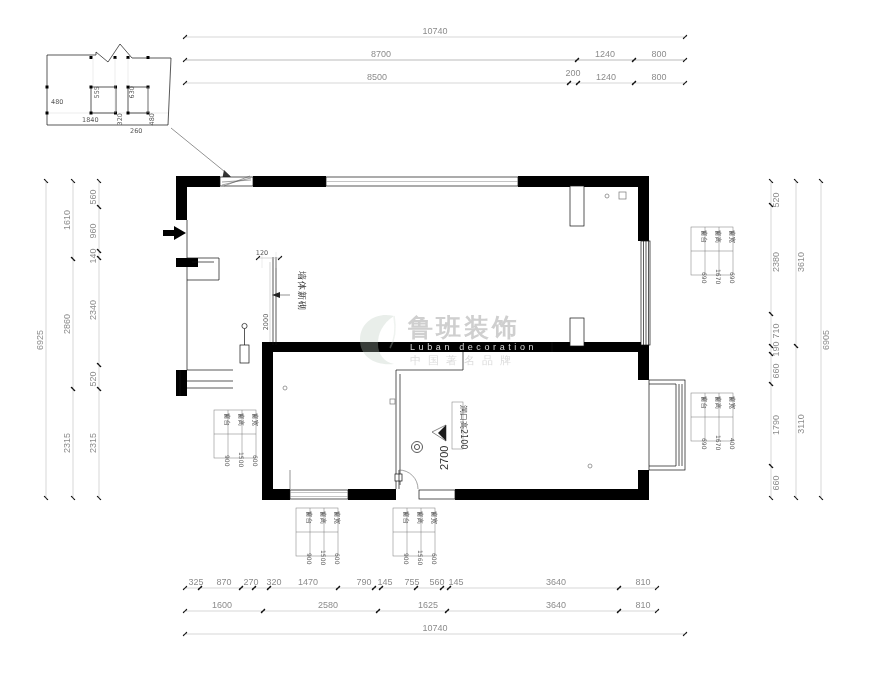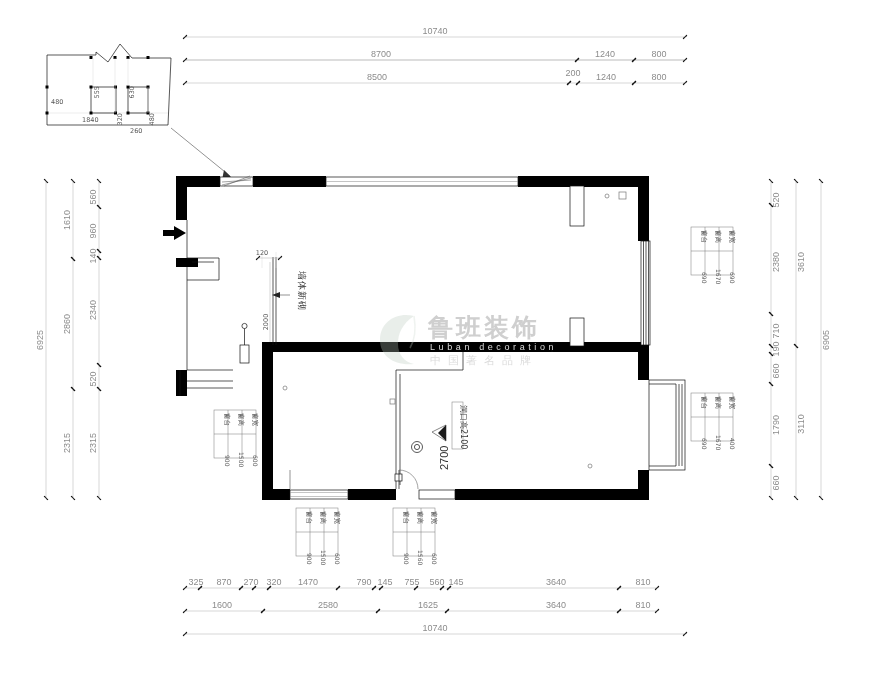--- a/index.html
+++ b/index.html
@@ -16,21 +16,21 @@
   .wallfill{fill:#000;}
   .thinline{stroke:#4a4a4a;stroke-width:.6;fill:none;}
   .lbl-box{stroke:#777;stroke-width:.5;fill:#fff;}
   .wm{position:absolute;pointer-events:none;}
 </style>
 </head>
 <body>
 
 <div id="stage">
 
-  <div class="wm" style="left:372px;top:306px;width:300px;height:70px;">
+  <div class="wm" style="left:352px;top:306px;width:300px;height:70px;">
     <svg width="300" height="70" viewBox="0 0 300 70">
       <g opacity="0.30">
         <path d="M8 34 C8 16 24 6 42 10 C30 18 26 28 26 38 C26 48 32 56 42 58 C22 60 8 50 8 34 Z" fill="#b9c9bd"></path>
         <path d="M42 10 C44 22 44 32 38 42" stroke="#cdd9cf" stroke-width="1.6" fill="none"></path>
       </g>
       <text x="56" y="30" style="font-family:'DejaVu Sans',sans-serif;font-size:25px;font-weight:bold;
                    fill:#cfcfcf;letter-spacing:3px;">鲁班装饰</text>
       <text x="58" y="44" style="font-family:'Liberation Sans',sans-serif;font-size:9px;
                    fill:#dcdcdc;letter-spacing:3.6px;">Luban decoration</text>
       <text x="58" y="58" style="font-family:'DejaVu Sans',sans-serif;font-size:11px;

